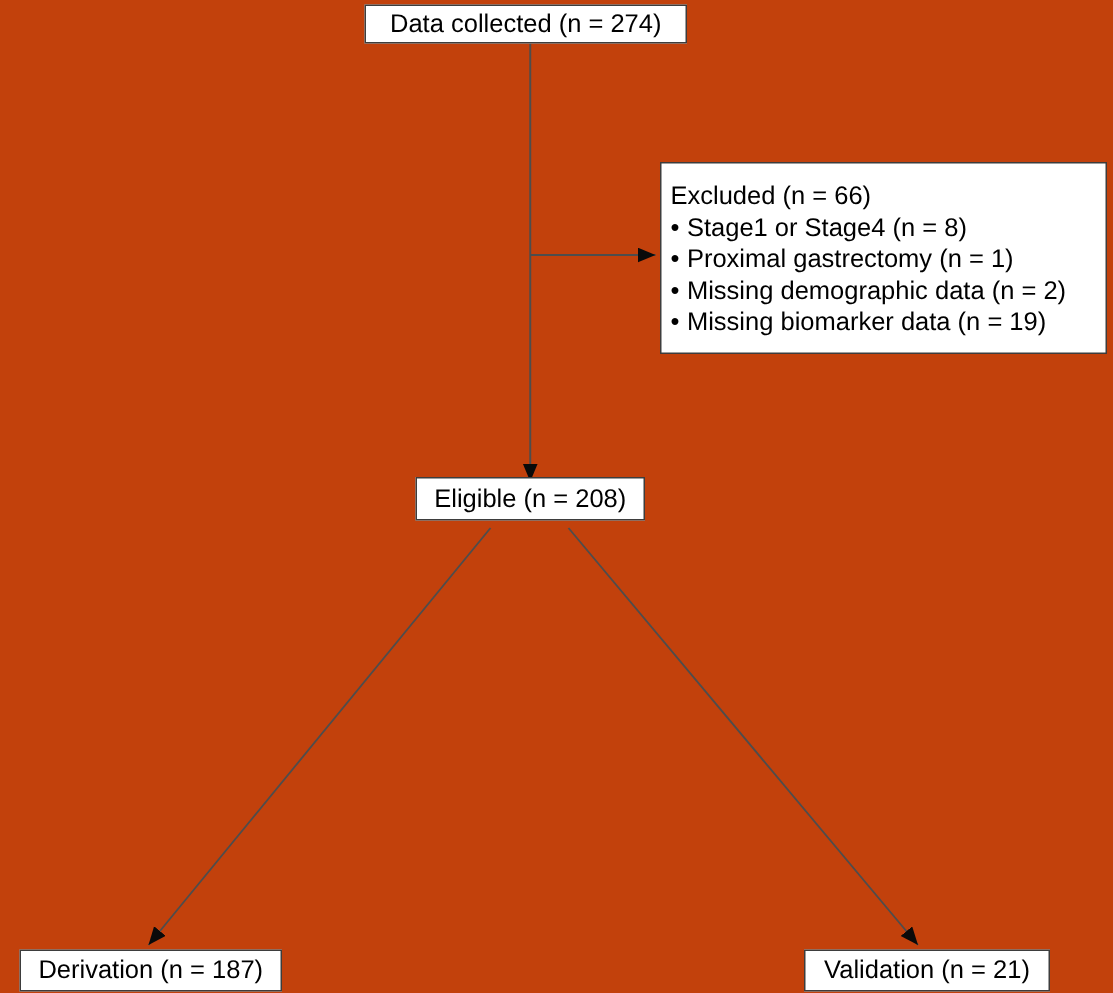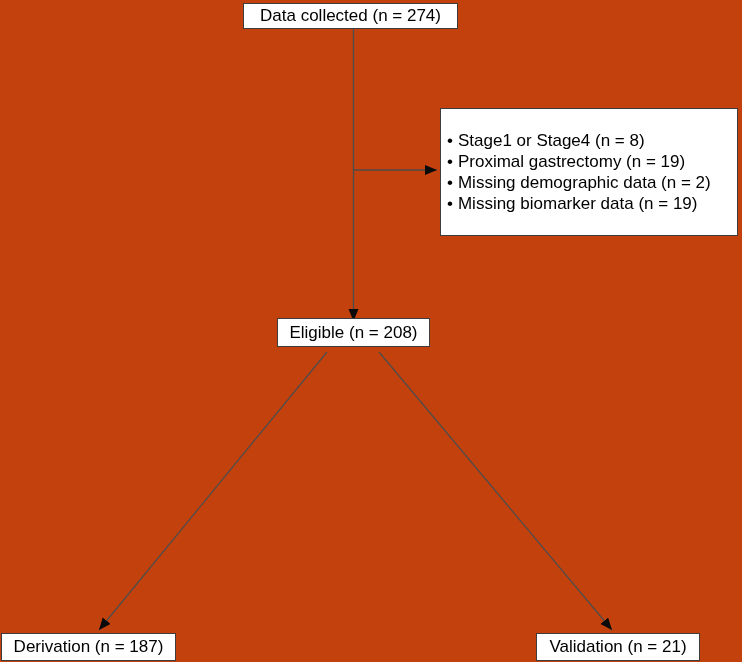--- a/index.html
+++ b/index.html
@@ -29,21 +29,21 @@
     box-sizing: border-box;
     display: flex;
     align-items: center;
     justify-content: center;
     font-size: 17px;
     white-space: nowrap;
     z-index: 1;
   }
   .node-data-collected { left: 243px; top: 3px;   width: 215px; height: 26px; }
   .node-eligible       { left: 277px; top: 318px; width: 153px; height: 29px; }
-  .node-derivation     { left: 1px;   top: 633px; width: 175px; height: 28px; }
+  .node-derivation     { left: 13px;   top: 633px; width: 175px; height: 28px; }
   .node-validation     { left: 536px; top: 633px; width: 164px; height: 28px; }
   .node-excluded {
     left: 440px; top: 108px; width: 298px; height: 128px;
     flex-direction: column;
     align-items: flex-start;
     justify-content: center;
     padding: 2px 6px;
     font-size: 17px;
   }
   .excl-line {
@@ -75,25 +75,26 @@
     <line x1="327" y1="352" x2="99" y2="630" stroke-width="1.2" marker-end="url(#arrow)" stroke="#4d4d4d"></line>
 
     <line x1="379" y1="352" x2="612" y2="630" stroke-width="1.2" marker-end="url(#arrow)" stroke="#4d4d4d"></line>
   </svg>
 
   <div class="node node-data-collected">
     <span>Data collected (n = 274)</span>
   </div>
 
   <div class="node node-excluded">
+    <span class="excl-line">Excluded (n = 66)</span>
     <span class="excl-line">
       <span class="bullet">•</span><span>Stage1 or Stage4 (n = 8)</span>
     </span>
     <span class="excl-line">
-      <span class="bullet">•</span><span>Proximal gastrectomy (n = 19)</span>
+      <span class="bullet">•</span><span>Proximal gastrectomy (n = 1)</span>
     </span>
     <span class="excl-line">
       <span class="bullet">•</span><span>Missing demographic data (n = 2)</span>
     </span>
     <span class="excl-line">
       <span class="bullet">•</span><span>Missing biomarker data (n = 19)</span>
     </span>
   </div>
 
   <div class="node node-eligible">

